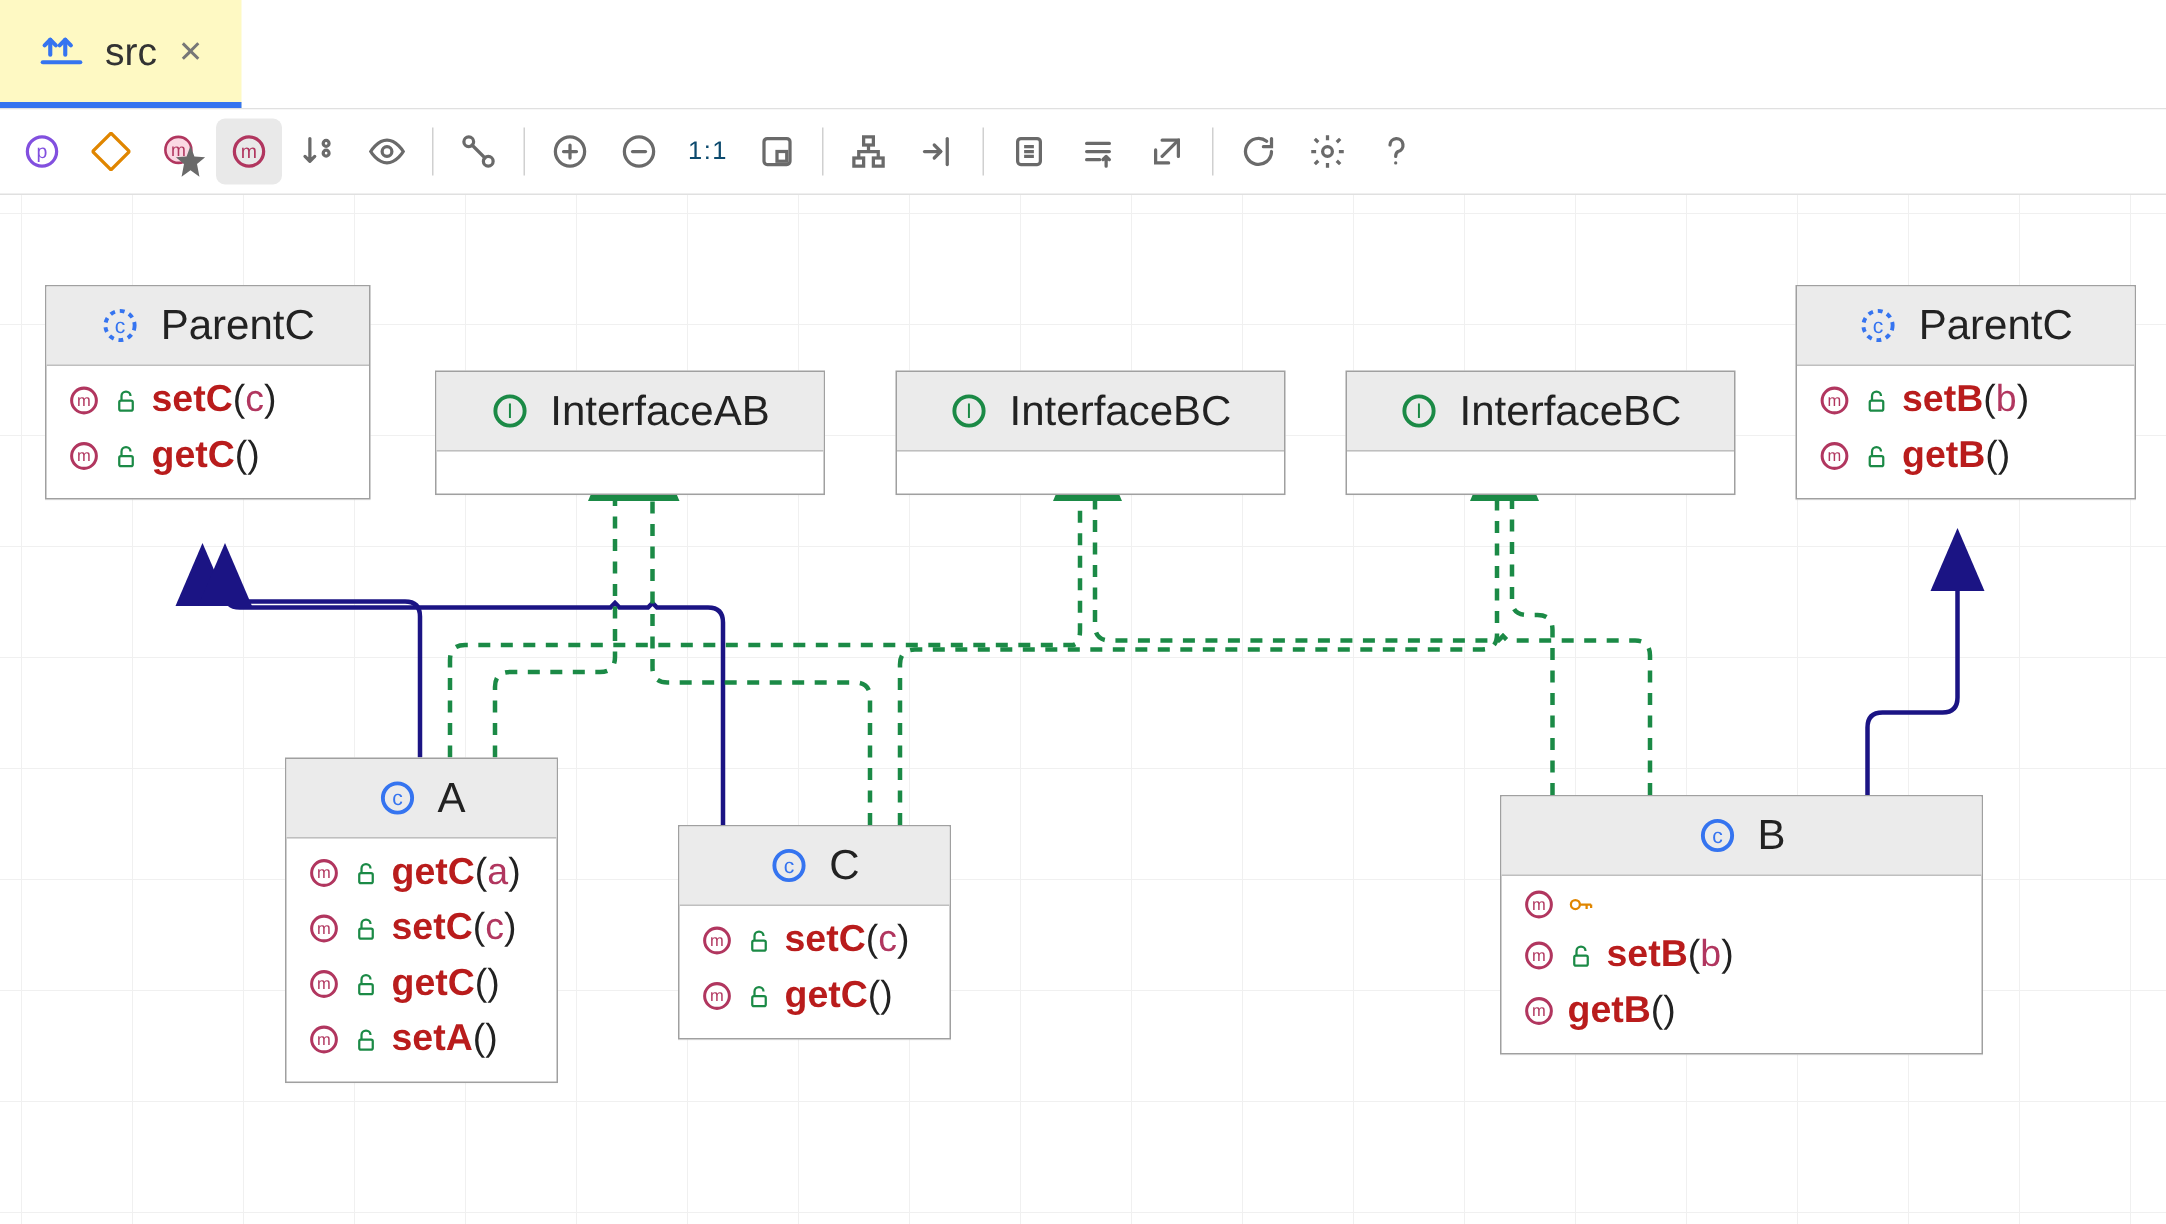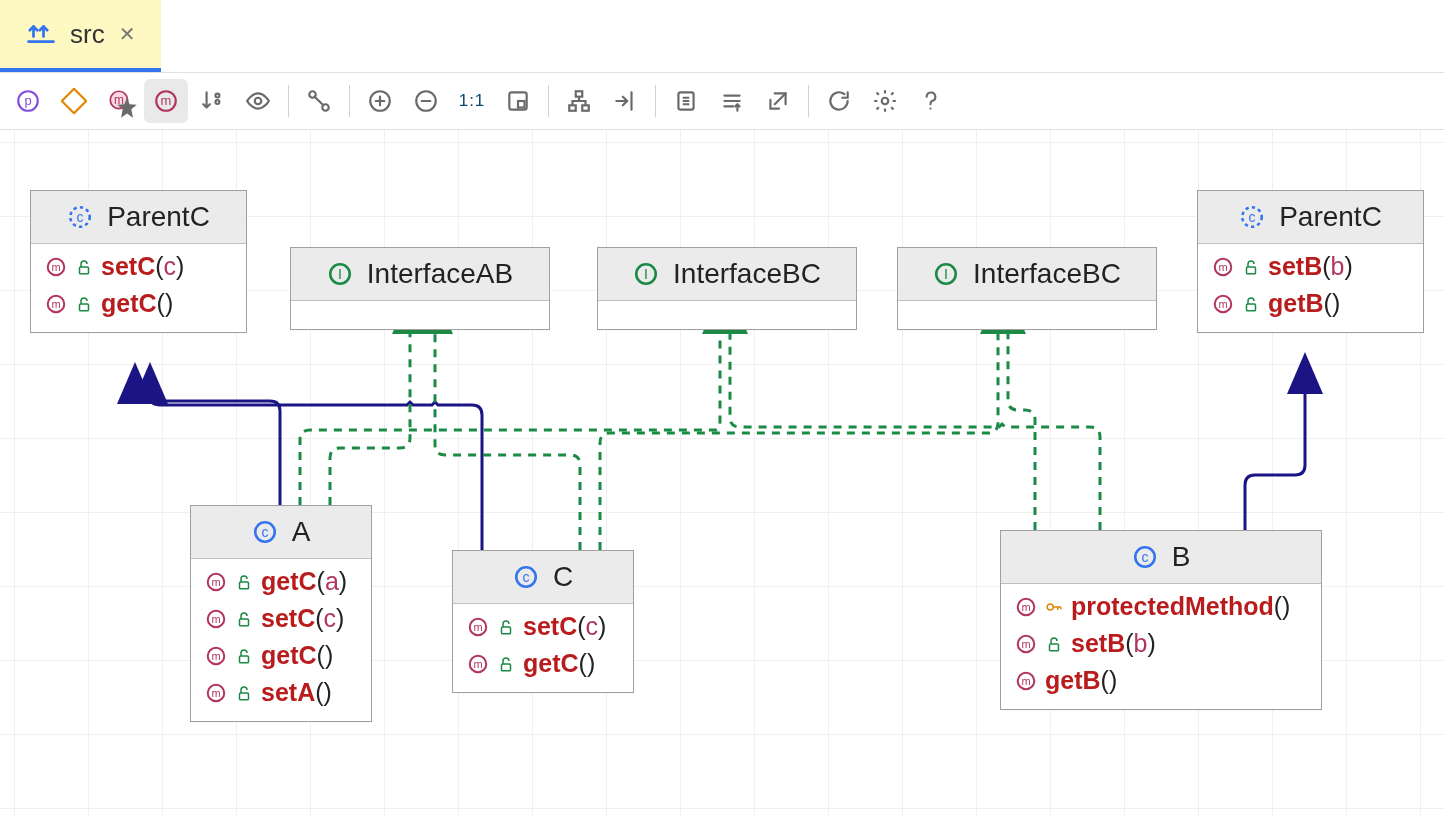--- a/index.html
+++ b/index.html
@@ -583,21 +583,20 @@
               <circle cx="12" cy="12" r="9" stroke-width="2.2" fill="none"></circle>
               <text x="12" y="16" text-anchor="middle" font-size="12" fill="#b1365f">m</text>
             </svg>
           </span>
         <span class="ic ic-key">
             <svg width="18" height="18" viewBox="0 0 24 24" fill="none" stroke-width="2">
               <circle cx="7" cy="12" r="4"></circle>
               <path d="M11 12 H21 M17 12 V16 M21 12 V15"></path>
             </svg>
           </span>
-        <span><span class="name">protectedMethod</span><span class="paren">()</span></span>
       </div>
       <div class="member">
         <span class="ic ic-method">
             <svg width="22" height="22" viewBox="0 0 24 24">
               <circle cx="12" cy="12" r="9" stroke-width="2.2" fill="none"></circle>
               <text x="12" y="16" text-anchor="middle" font-size="12" fill="#b1365f">m</text>
             </svg>
           </span>
         <span class="ic ic-vis">
             <svg width="18" height="18" viewBox="0 0 24 24">

